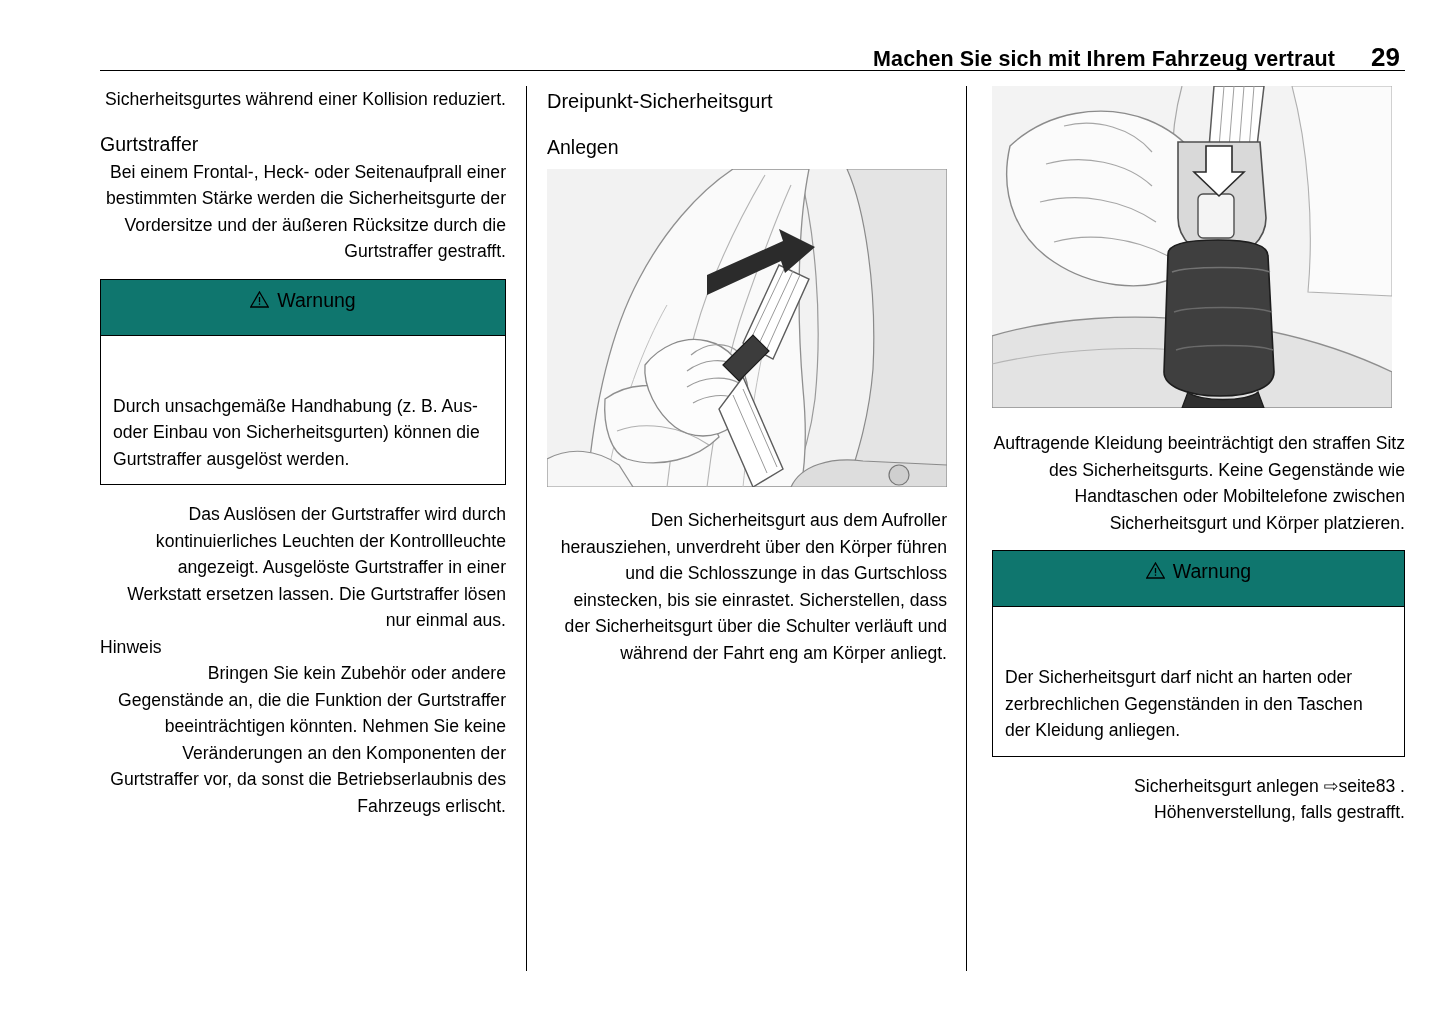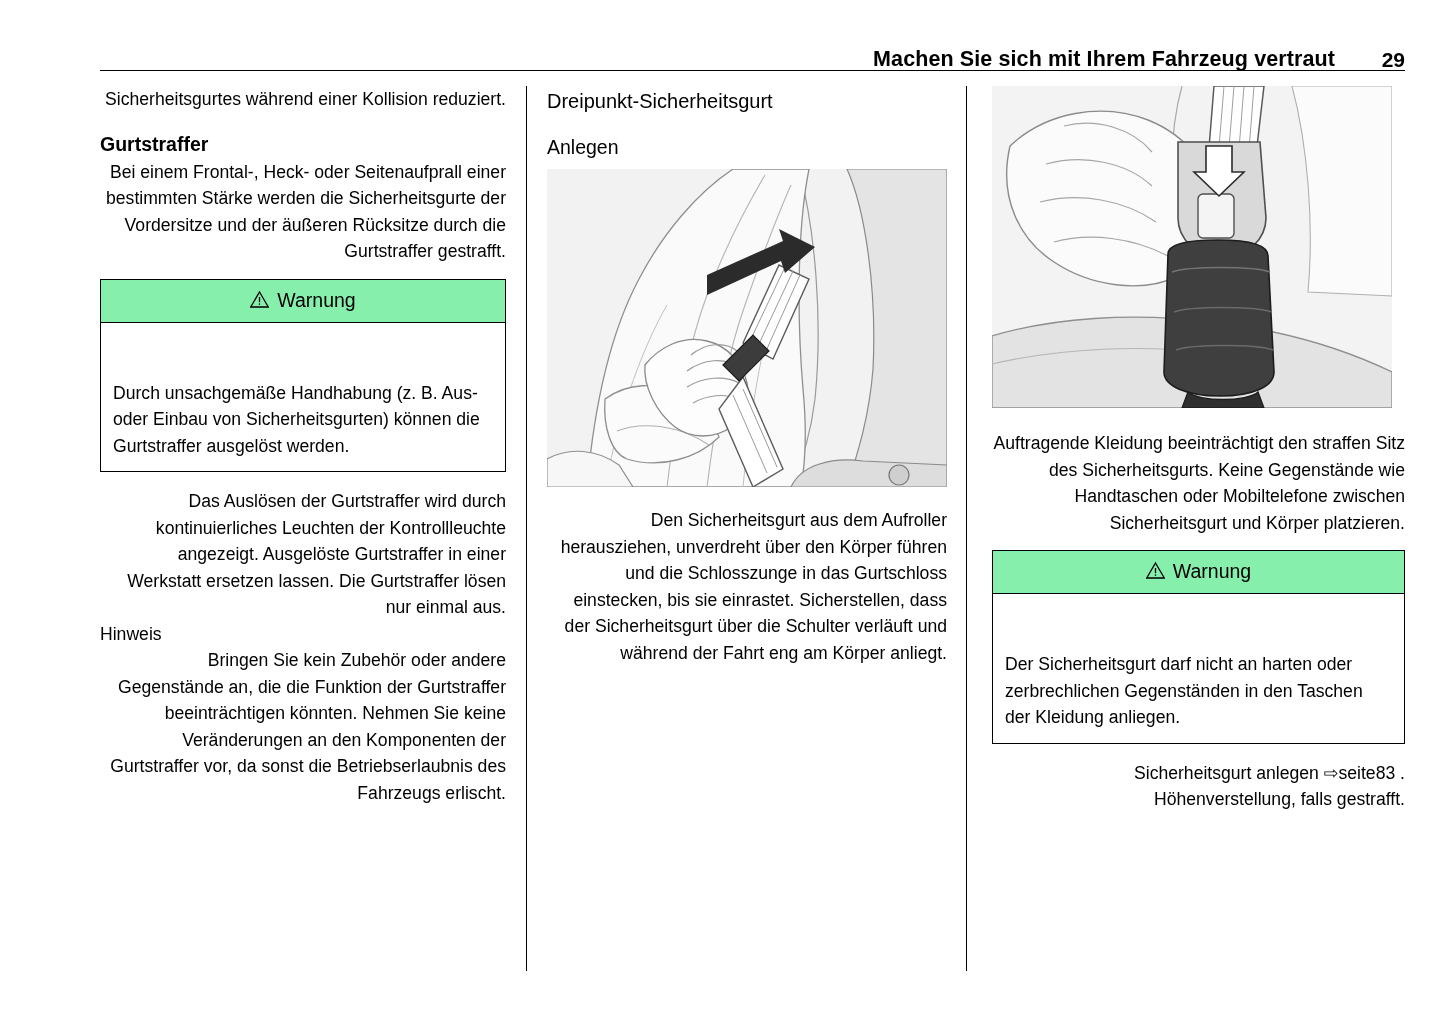--- a/index.html
+++ b/index.html
@@ -36,25 +36,24 @@
   }
   .header-title {
     font-size: 21.5px;
     font-weight: bold;
     letter-spacing: 0.1px;
     line-height: 1;
     margin-right: 36px;
     white-space: nowrap;
   }
   .header-pageno {
-    font-size: 21px;
+    font-size: 26px;
     font-weight: bold;
     line-height: 1;
     min-width: 34px;
-    text-align: right;
   }
   .header-rule {
     position: absolute;
     left: 100px;
     top: 70px;
     width: 1305px;
     height: 1px;
     background: #000000;
   }
 
@@ -91,41 +90,41 @@
     line-height: 30px;
   }
   h3.sub-title {
     font-size: 19.5px;
     font-weight: normal;
     margin: 0 0 9px 0;
     line-height: 26px;
   }
   h3.bold-title {
     font-size: 19.5px;
-    font-weight: bold;
+    font-weight: normal;
     margin: 18px 0 2px 0;
     line-height: 26px;
   }
   .note-label {
     font-size: 17.6px;
     line-height: 26.5px;
   }
 
   
   .warnbox {
     border: 1px solid #000000;
     margin: 14px 0 16px 0;
     box-sizing: border-box;
   }
   .warnbox-head {
-    background: #86efac;
+    background: #0f766e;
     border-bottom: 1px solid #000000;
     text-align: center;
     font-size: 19.5px;
-    padding: 10px 4px 11px 4px;
+    padding: 10px 4px 24px 4px;
     line-height: 1.1;
     white-space: nowrap;
   }
   .warn-tri {
     display: inline-block;
     margin-right: 8px;
     position: relative;
     top: 1px;
   }
   .warnbox-body {

